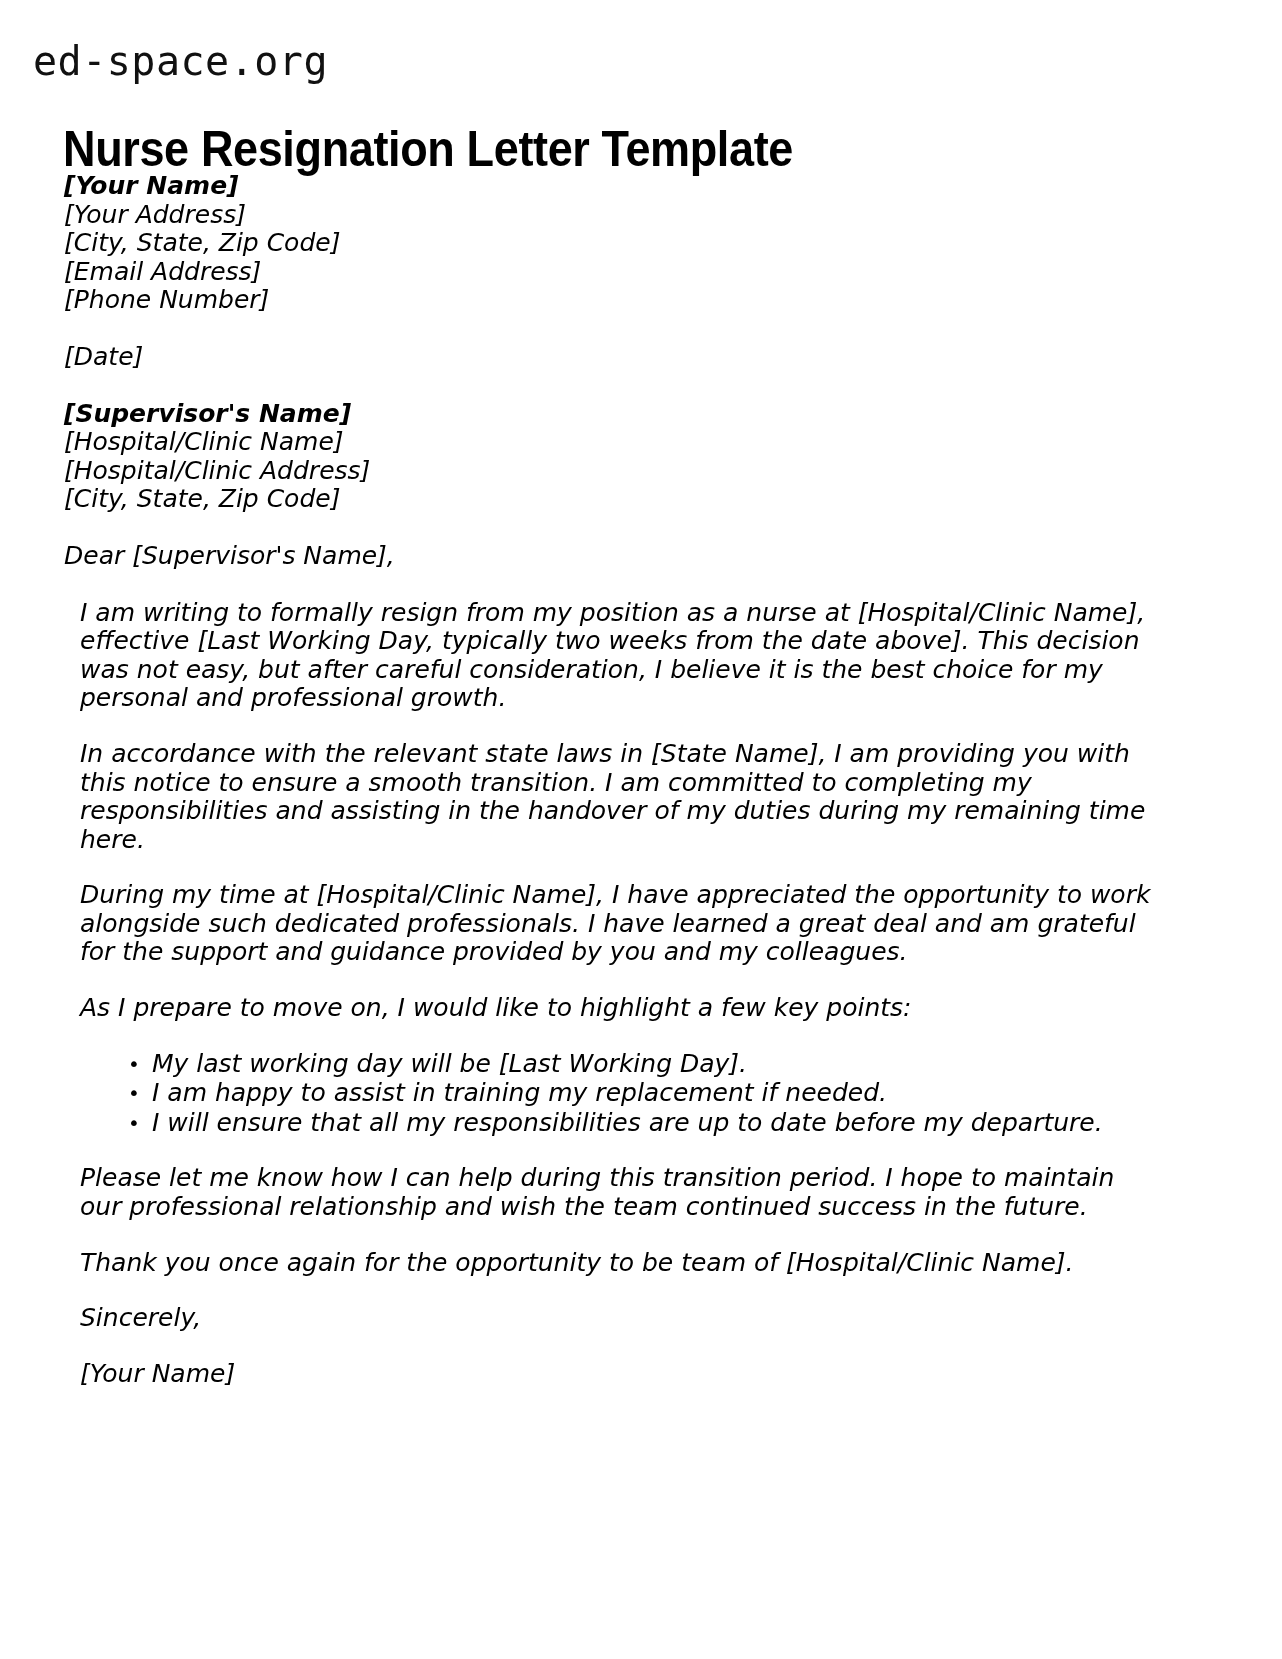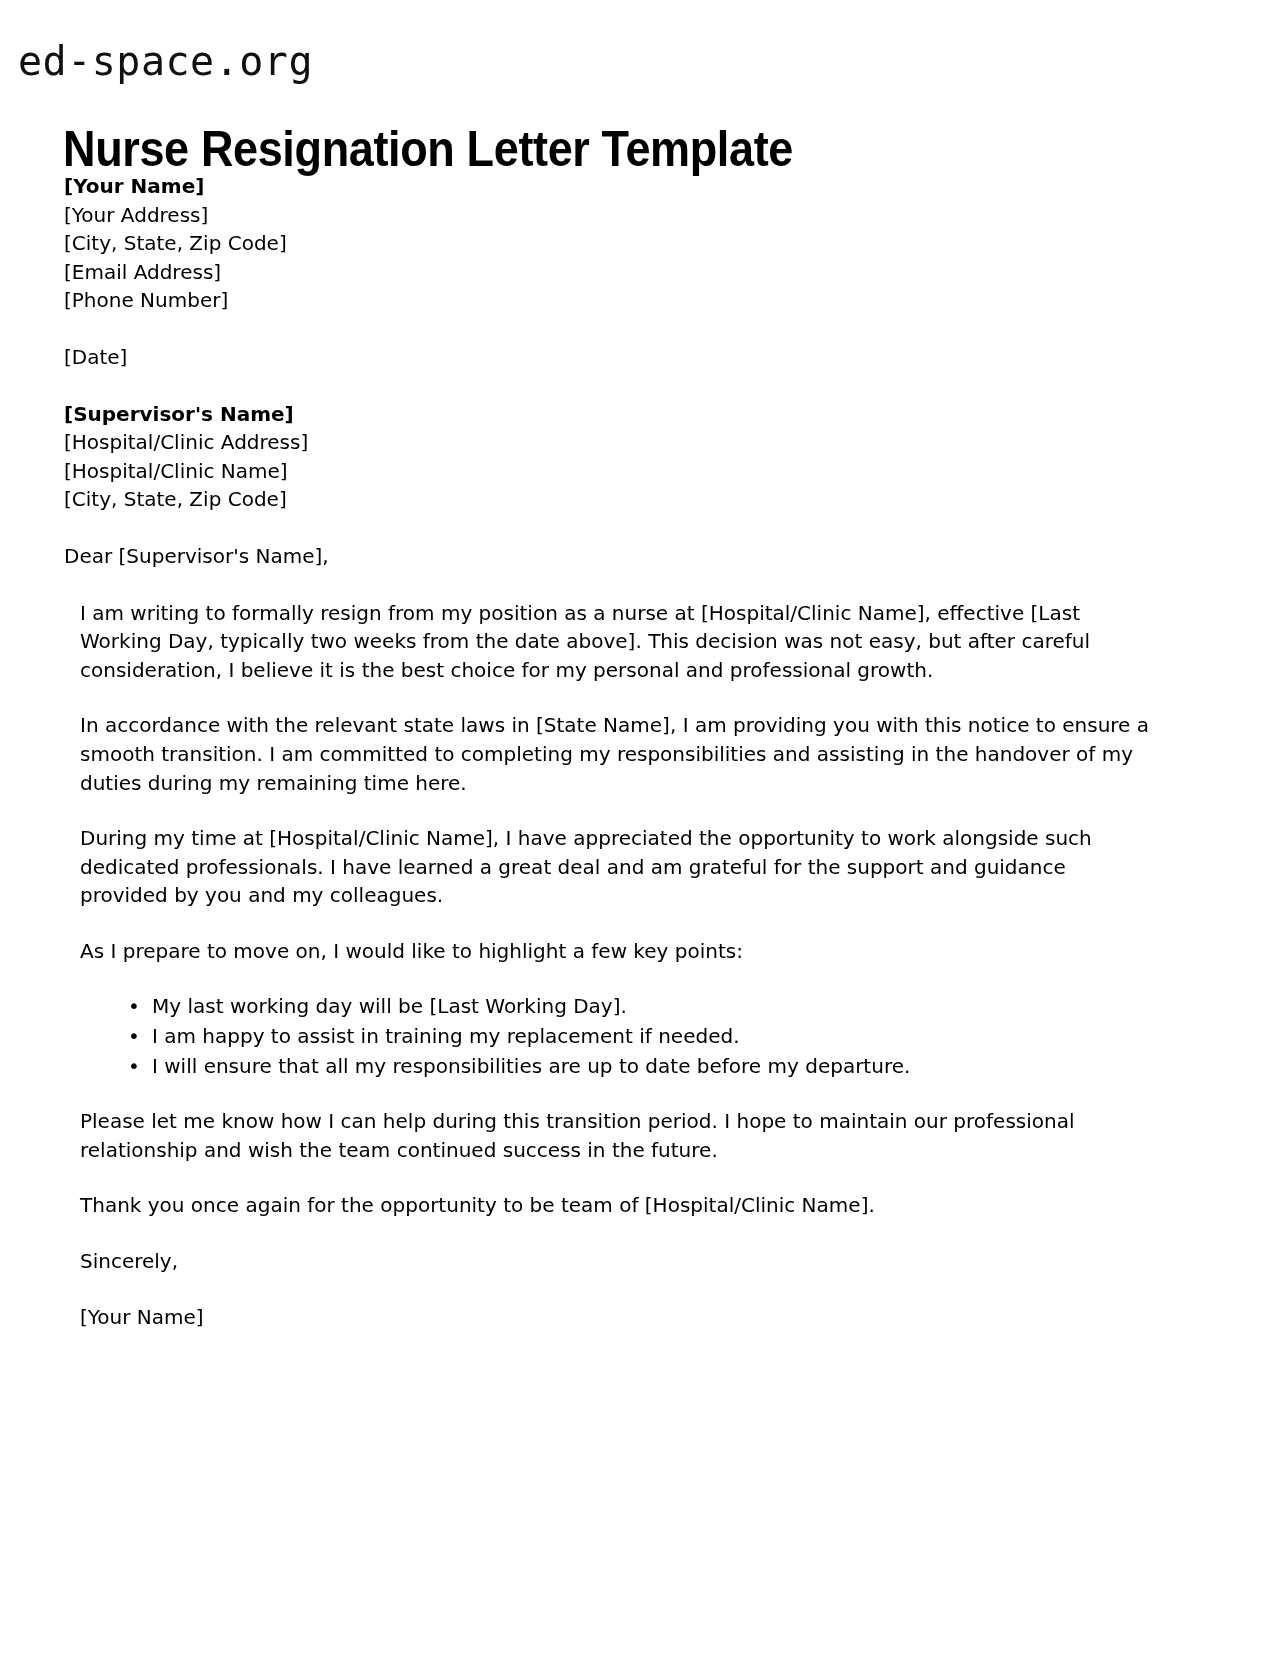--- a/index.html
+++ b/index.html
@@ -17,21 +17,21 @@
   .page {
     position: relative;
     width: 1282px;
     height: 1659px;
     background: #ffffff;
     box-sizing: border-box;
     padding: 0;
   }
   .site-mark {
     position: absolute;
-    left: 18px;
+    left: 33px;
     top: 38px;
     font-family: "DejaVu Sans Mono", monospace;
     font-size: 40px;
     line-height: 46px;
     letter-spacing: 0.5px;
     color: #111111;
     white-space: nowrap;
   }
   .doc-title {
     position: absolute;
@@ -45,22 +45,23 @@
     transform: scaleX(0.9);
     transform-origin: left top;
     white-space: nowrap;
     color: #000000;
   }
   .letter {
     position: absolute;
     left: 64px;
     top: 172px;
     width: 1090px;
-    font-size: 20px;
+    font-size: 25px;
     line-height: 28.6px;
+    font-style: italic;
   }
   .block {
     margin: 0 0 28px 0;
   }
   .line {
     white-space: nowrap;
   }
   .bold {
     font-weight: bold;
   }
@@ -106,22 +107,22 @@
       <div class="line">[Email Address]</div>
       <div class="line">[Phone Number]</div>
     </div>
 
     <div class="block">
       <div class="line">[Date]</div>
     </div>
 
     <div class="block">
       <div class="line bold">[Supervisor's Name]</div>
+      <div class="line">[Hospital/Clinic Name]</div>
       <div class="line">[Hospital/Clinic Address]</div>
-      <div class="line">[Hospital/Clinic Name]</div>
       <div class="line">[City, State, Zip Code]</div>
     </div>
 
     <div class="block">
       <div class="line">Dear [Supervisor's Name],</div>
     </div>
 
     <p class="para">I am writing to formally resign from my position as a nurse at [Hospital/Clinic Name], effective [Last Working Day, typically two weeks from the date above]. This decision was not easy, but after careful consideration, I believe it is the best choice for my personal and professional growth.</p>
     <p class="para">In accordance with the relevant state laws in [State Name], I am providing you with this notice to ensure a smooth transition. I am committed to completing my responsibilities and assisting in the handover of my duties during my remaining time here.</p>
     <p class="para">During my time at [Hospital/Clinic Name], I have appreciated the opportunity to work alongside such dedicated professionals. I have learned a great deal and am grateful for the support and guidance provided by you and my colleagues.</p>

